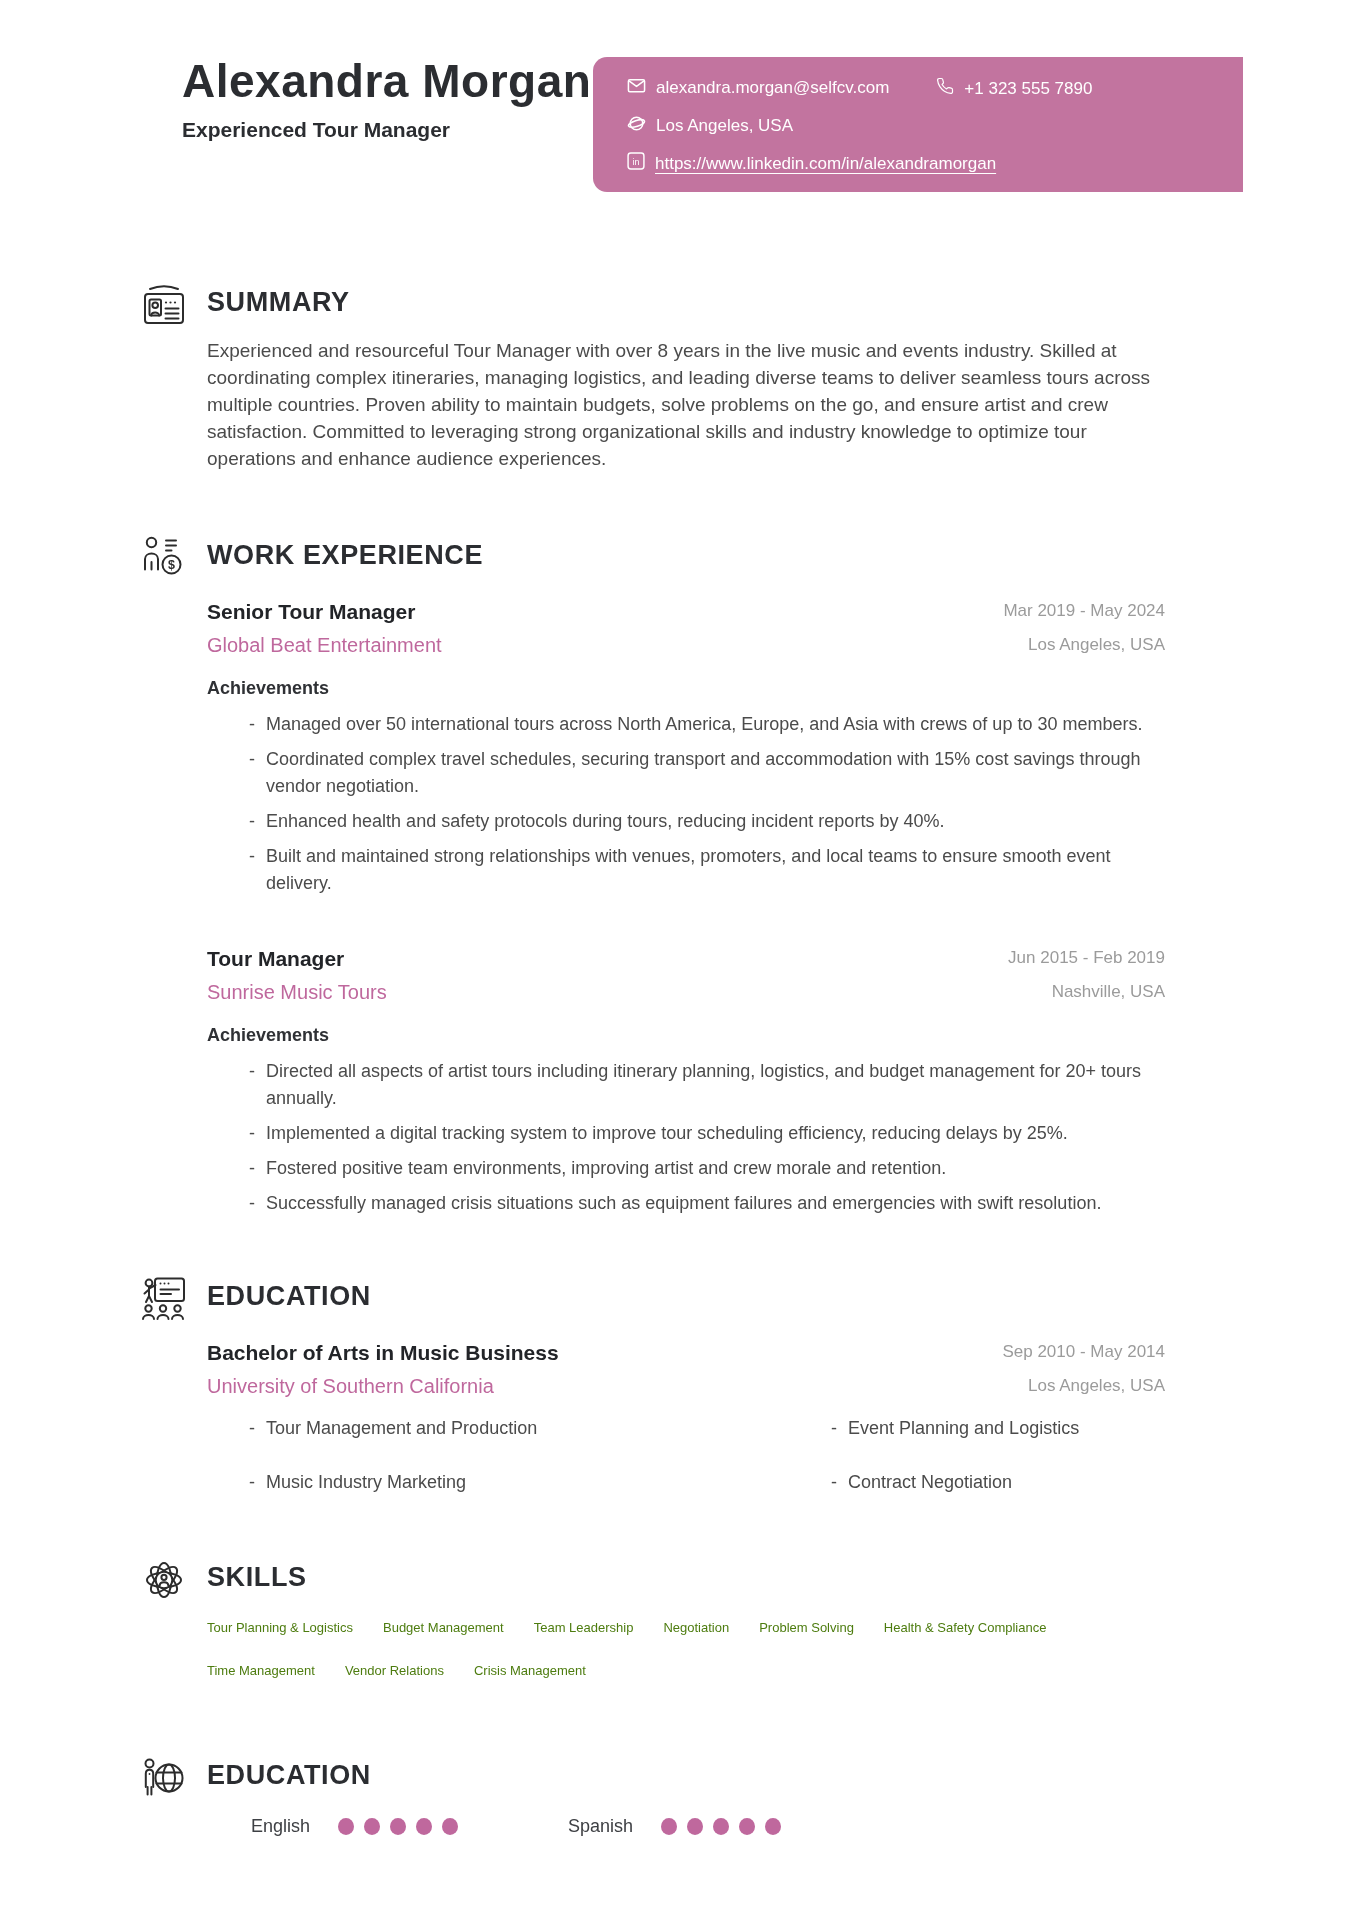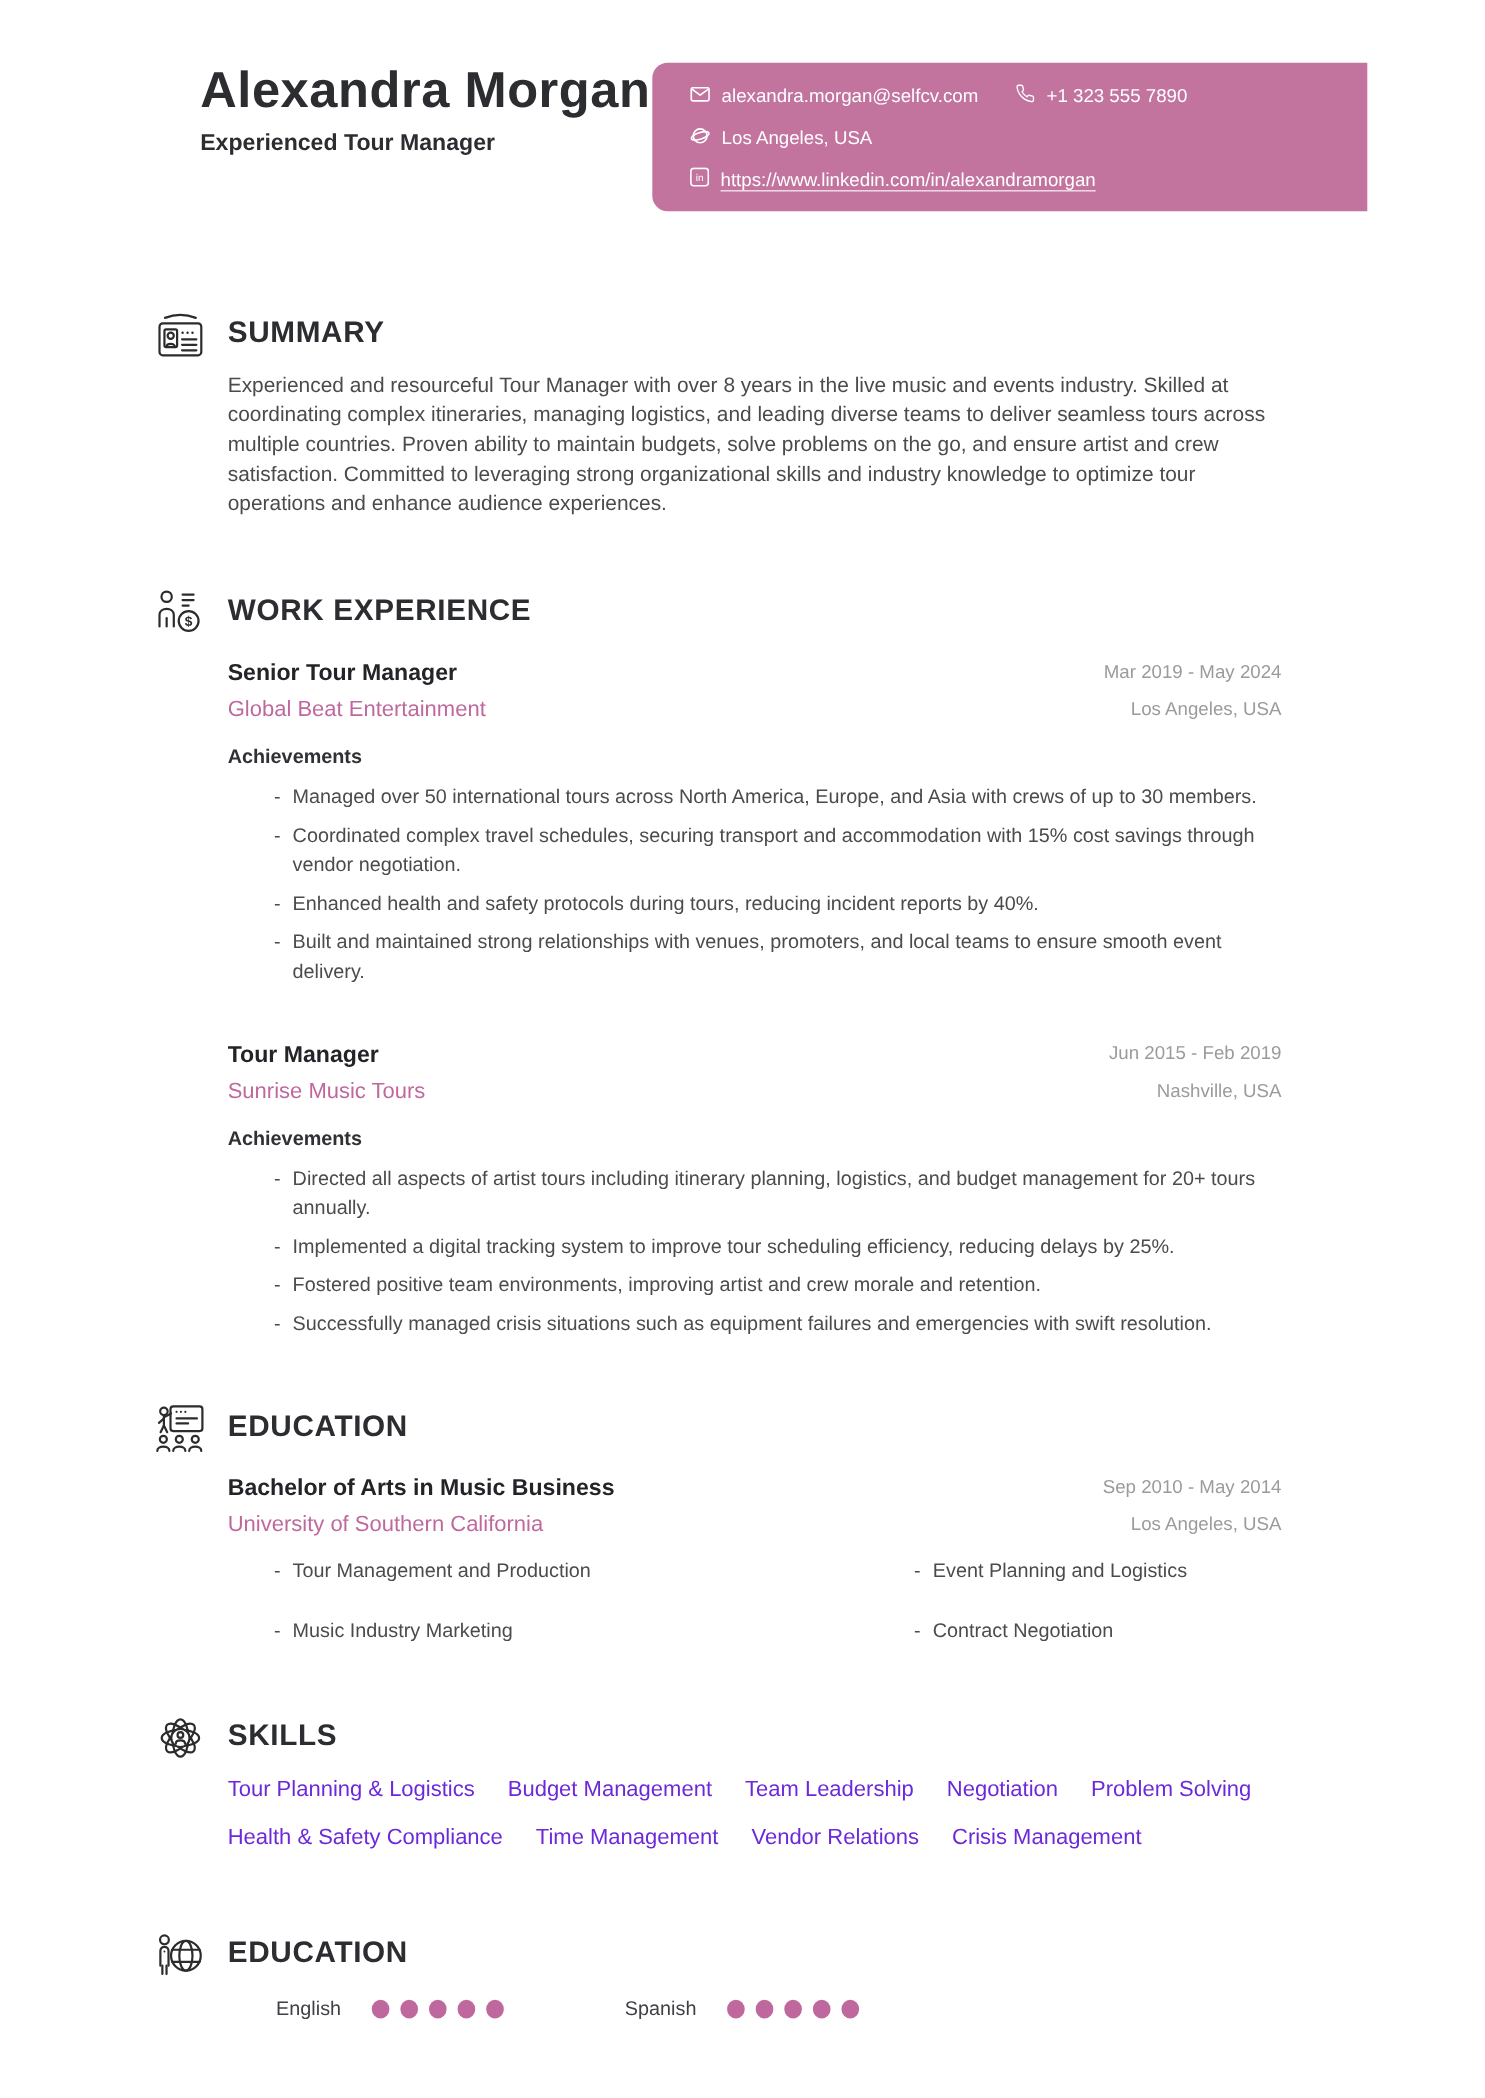--- a/index.html
+++ b/index.html
@@ -13,21 +13,21 @@
   html,body{background:#ffffff;}
   body{font-family:"Liberation Sans","DejaVu Sans",sans-serif;color:var(--body);}
   .page{width:1136px;min-height:1907px;margin:0 auto;background:#fff;padding:55px 78px 70px 75px;position:relative;}
 
   
   .header{position:relative;min-height:150px;margin-bottom:80px;}
   .name{font-size:46px;font-weight:800;color:var(--heading);letter-spacing:.5px;line-height:1.15;}
   .subtitle{font-size:21px;font-weight:700;color:var(--heading);margin-top:10px;}
   .contact-box{position:absolute;top:2px;right:-78px;width:650px;height:135px;background:var(--panel);
     border-radius:14px 0 0 14px;color:#fff;padding:19px 40px 17px 34px;display:flex;flex-direction:column;justify-content:space-between;}
-  .contact-row{display:flex;align-items:flex-start;gap:34px;}
+  .contact-row{display:flex;align-items:flex-end;gap:47px;}
   .contact-item{display:inline-flex;align-items:center;gap:10px;font-size:17px;color:#fff;}
   .contact-item svg{flex:none;}
   a.contact-item{text-decoration:none;}
   .link-text{text-decoration:underline;text-underline-offset:4px;}
 
   
   .section{position:relative;padding-left:25px;}
   .section-icon{position:absolute;left:-42px;top:-4px;width:48px;height:48px;display:block;}
   .section-icon svg{width:48px;height:48px;display:block;}
   h2{font-size:27px;font-weight:800;color:var(--heading);letter-spacing:.6px;line-height:34px;}
@@ -50,21 +50,21 @@
   .bullets li::before{content:"-";flex:none;width:17px;color:var(--body);}
 
   .education-section{margin-top:62px;}
   .edu-block{margin-top:26px;}
   .courses-grid{list-style:none;margin-top:16px;margin-left:42px;display:grid;grid-template-columns:582px 1fr;row-gap:27px;}
   .courses-grid li{display:flex;font-size:18px;line-height:27px;color:var(--body);}
   .courses-grid li::before{content:"-";flex:none;width:17px;color:var(--body);}
 
   .skills-section{margin-top:64px;}
   .skills-list{margin-top:20px;display:flex;flex-wrap:wrap;column-gap:30px;row-gap:16px;max-width:1160px;}
-  .skill{font-size:20px;color:#6d28d9;line-height:27px;}
+  .skill{font-size:13px;color:#4d7c0f;line-height:27px;}
 
   .languages-section{margin-top:74px;}
   .lang-row{margin-top:24px;display:flex;align-items:center;}
   .lang{display:flex;align-items:center;margin-right:66px;}
   .lang-name{font-size:18px;color:#3e4044;margin-right:28px;margin-left:44px;}
   .lang-dots{display:inline-flex;align-items:center;gap:10px;}
   .dot{width:16px;height:17px;border-radius:50%;background:var(--accent);display:inline-block;}
 
   .ic{stroke:#2c2c2c;stroke-width:2;fill:none;stroke-linecap:round;stroke-linejoin:round;}
   .ic .fl{fill:#2c2c2c;stroke:none;}

